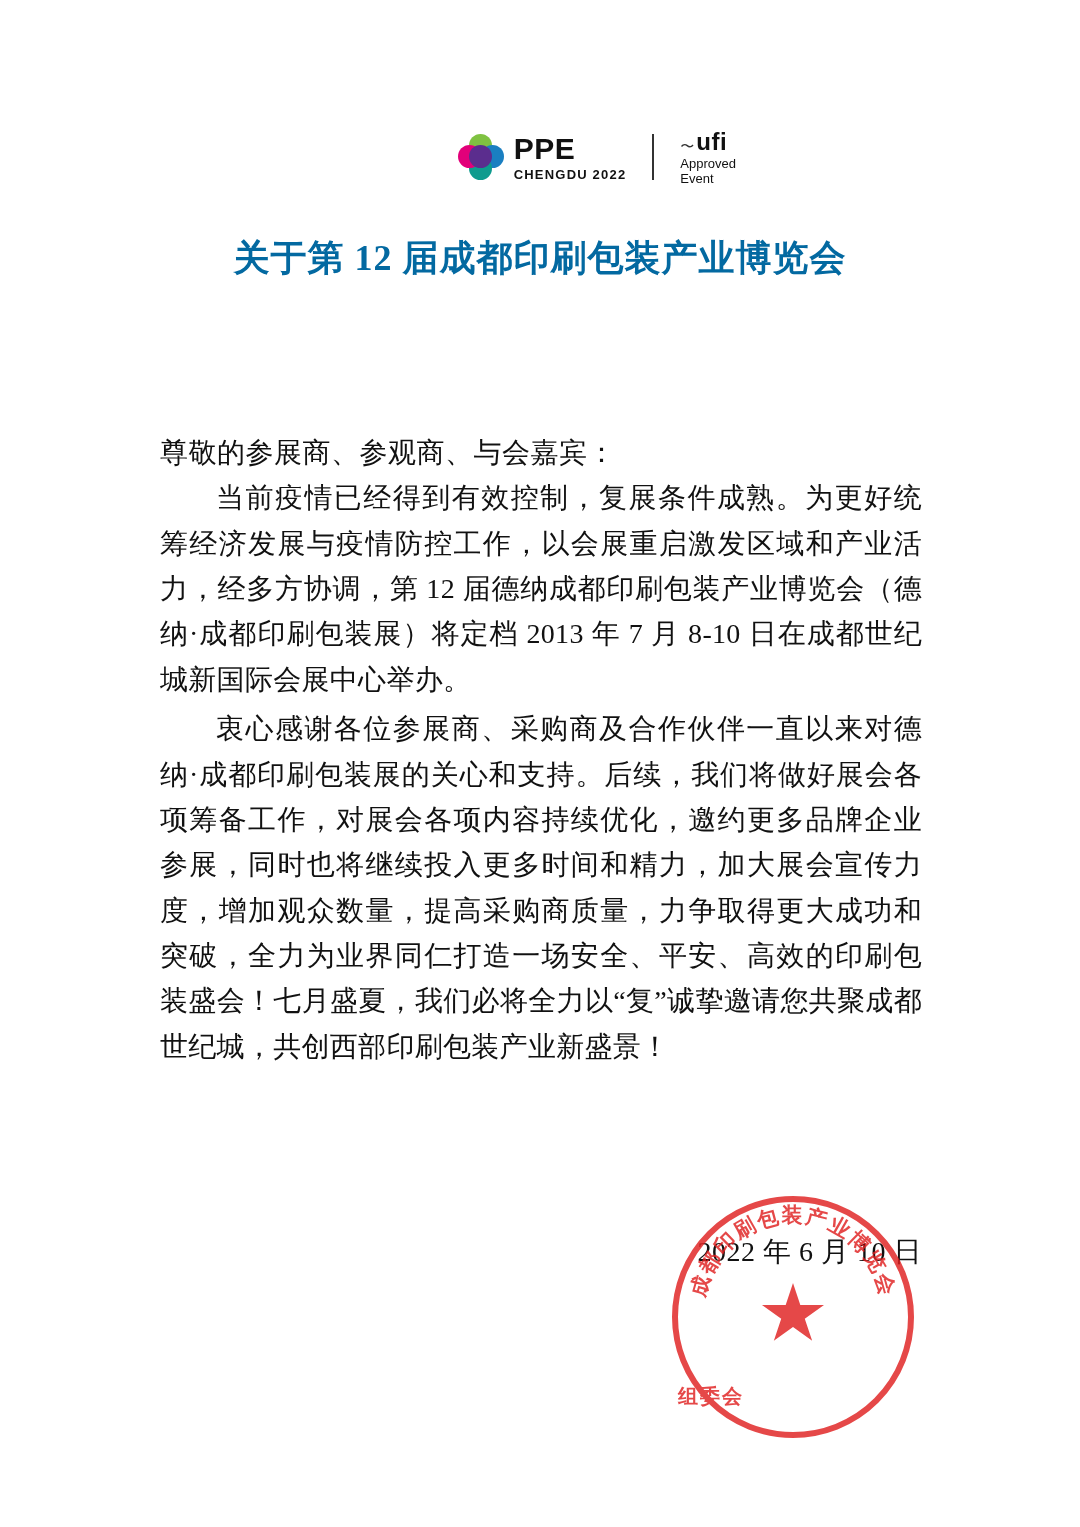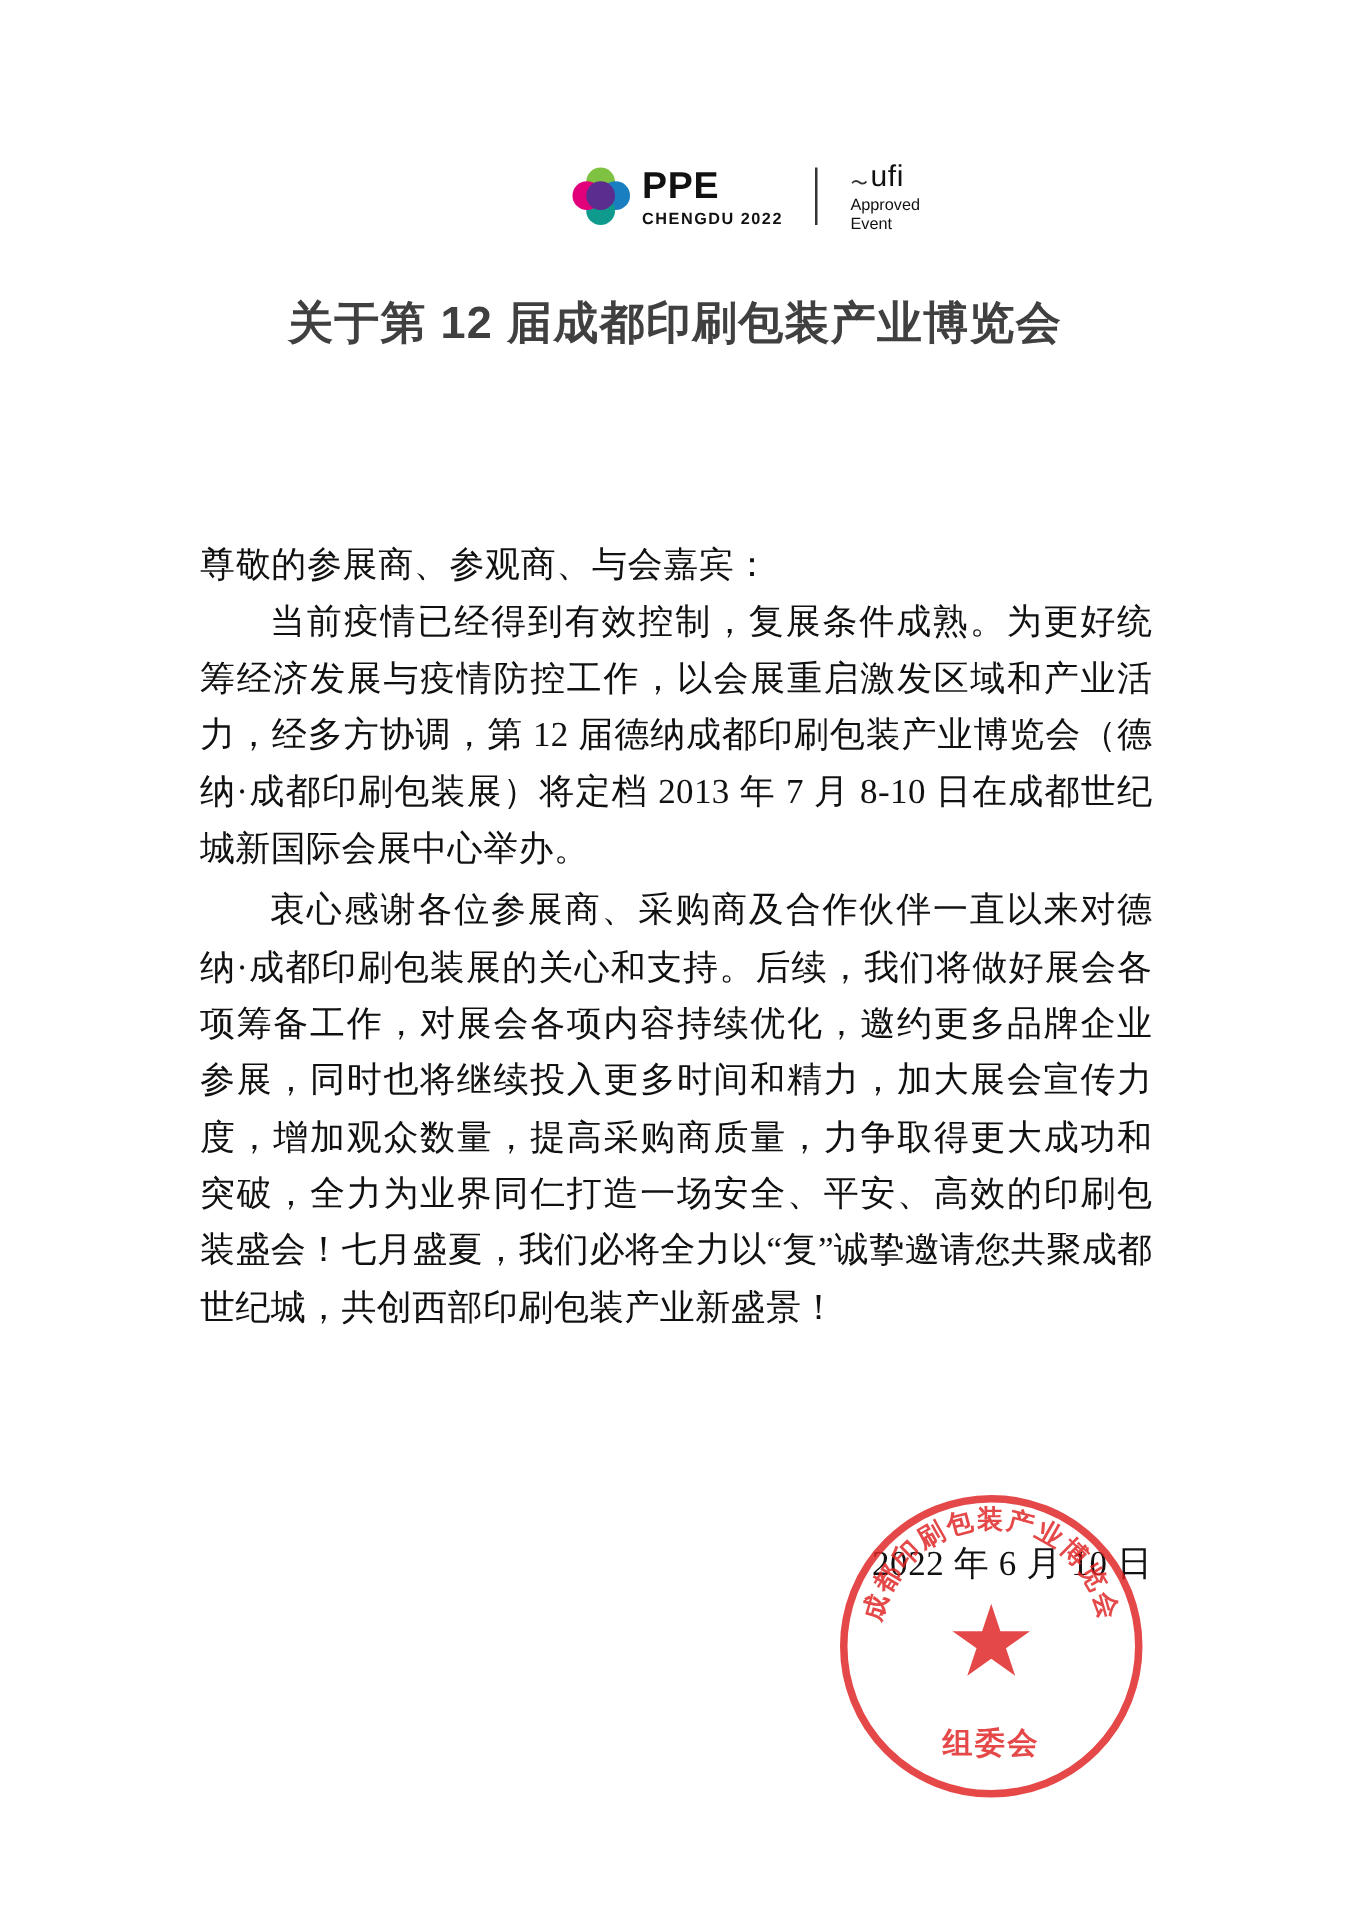--- a/index.html
+++ b/index.html
@@ -87,45 +87,45 @@
     gap: 3px;
   }
   .ufi-swoosh {
     font-size: 14px;
     letter-spacing: -1px;
     color: #333;
     margin-bottom: 2px;
   }
   .ufi-name {
     font-size: 24px;
-    font-weight: normal;
+    font-weight: bold;
     letter-spacing: 0.5px;
   }
   .ufi-approved {
     font-size: 13px;
     margin-top: 1px;
   }
   .ufi-event {
     font-size: 13px;
   }
 
   
   .title-block {
     position: absolute;
     top: 240px;
     left: 0;
     width: 1080px;
     text-align: center;
   }
   .title-line {
-    font-family: Liberation Sans, sans-serif;
+    font-family: Liberation Serif, serif;
     font-weight: bold;
     font-size: 36px;
     letter-spacing: 1px;
-    color: #404040;
+    color: #0369a1;
     line-height: 1.0;
   }
   .title-line.second {
     margin-top: 52px;
   }
 
   
   .body-block {
     position: absolute;
     top: 430px;
@@ -187,24 +187,24 @@
     margin-left: -31px;
     margin-top: -34px;
     background: #e02020;
     clip-path: polygon(50% 0%, 61.8% 35.5%, 100% 35.5%, 69% 57.5%, 80.9% 93%, 50% 71%, 19.1% 93%, 31% 57.5%, 0% 35.5%, 38.2% 35.5%);
   }
   .stamp-bottom {
     position: absolute;
     left: 0;
     right: 0;
     bottom: 22px;
-    text-align: center;
-    font-family: "Liberation Sans", sans-serif;
-    font-weight: bold;
-    font-size: 24px;
+    text-align: left;
+    font-family: "Liberation Sans", sans-serif;
+    font-weight: bold;
+    font-size: 20px;
     letter-spacing: 2px;
     color: #e02020;
   }
   .stamp-arc {
     position: absolute;
     left: 0;
     top: 0;
     width: 230px;
     height: 230px;
   }

